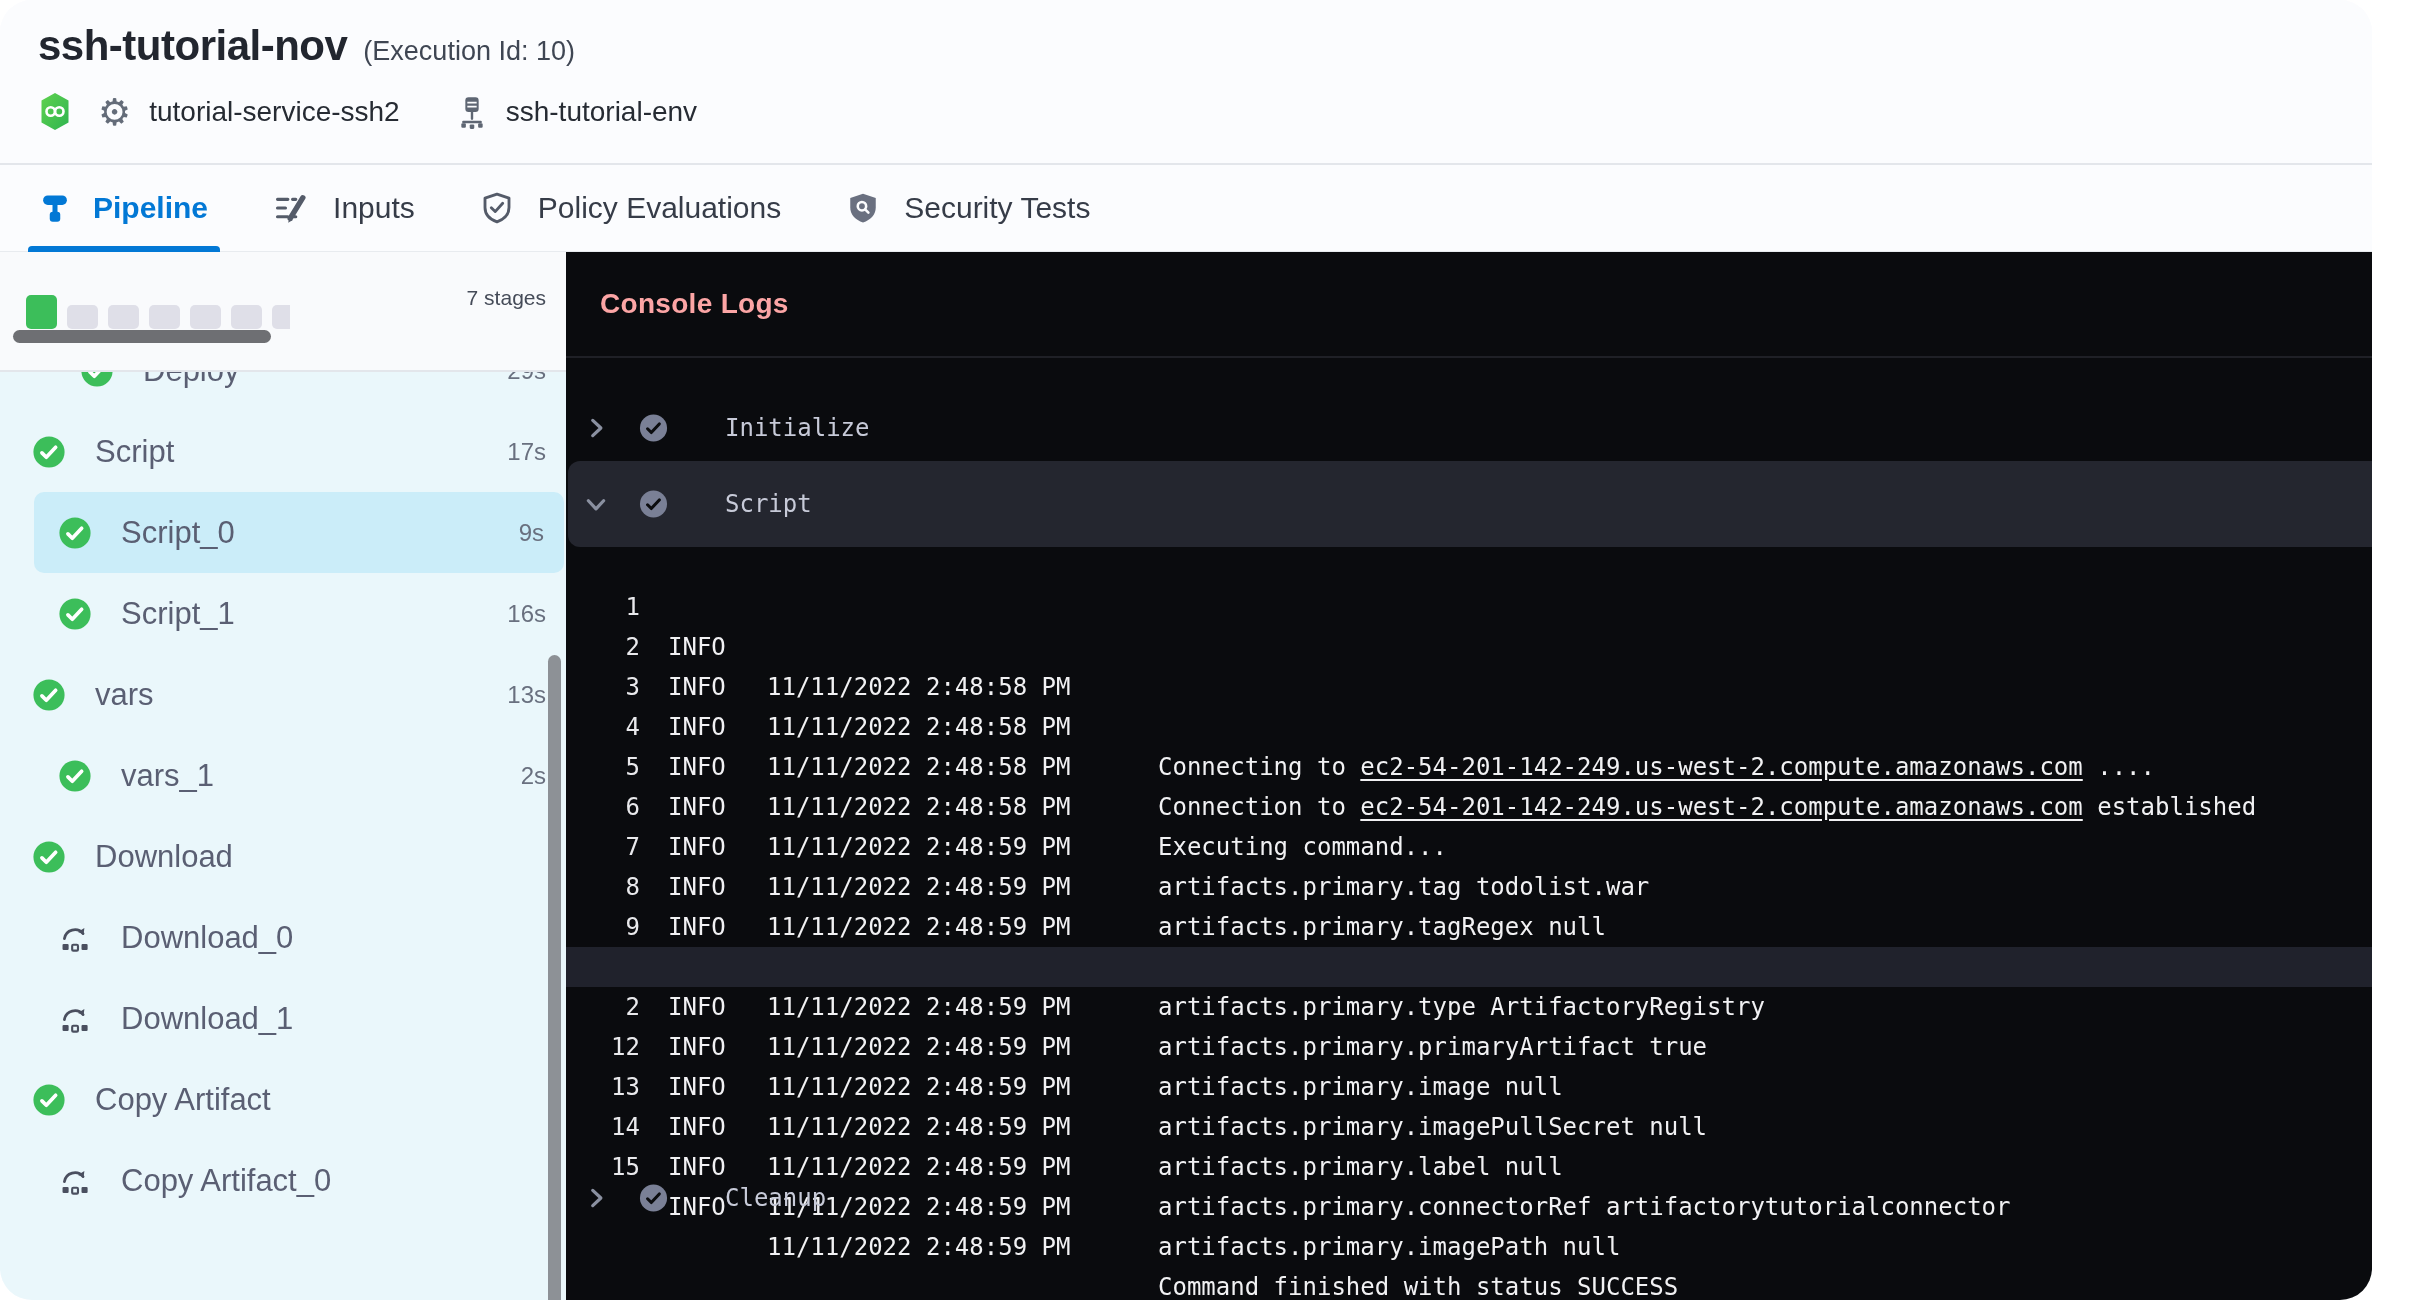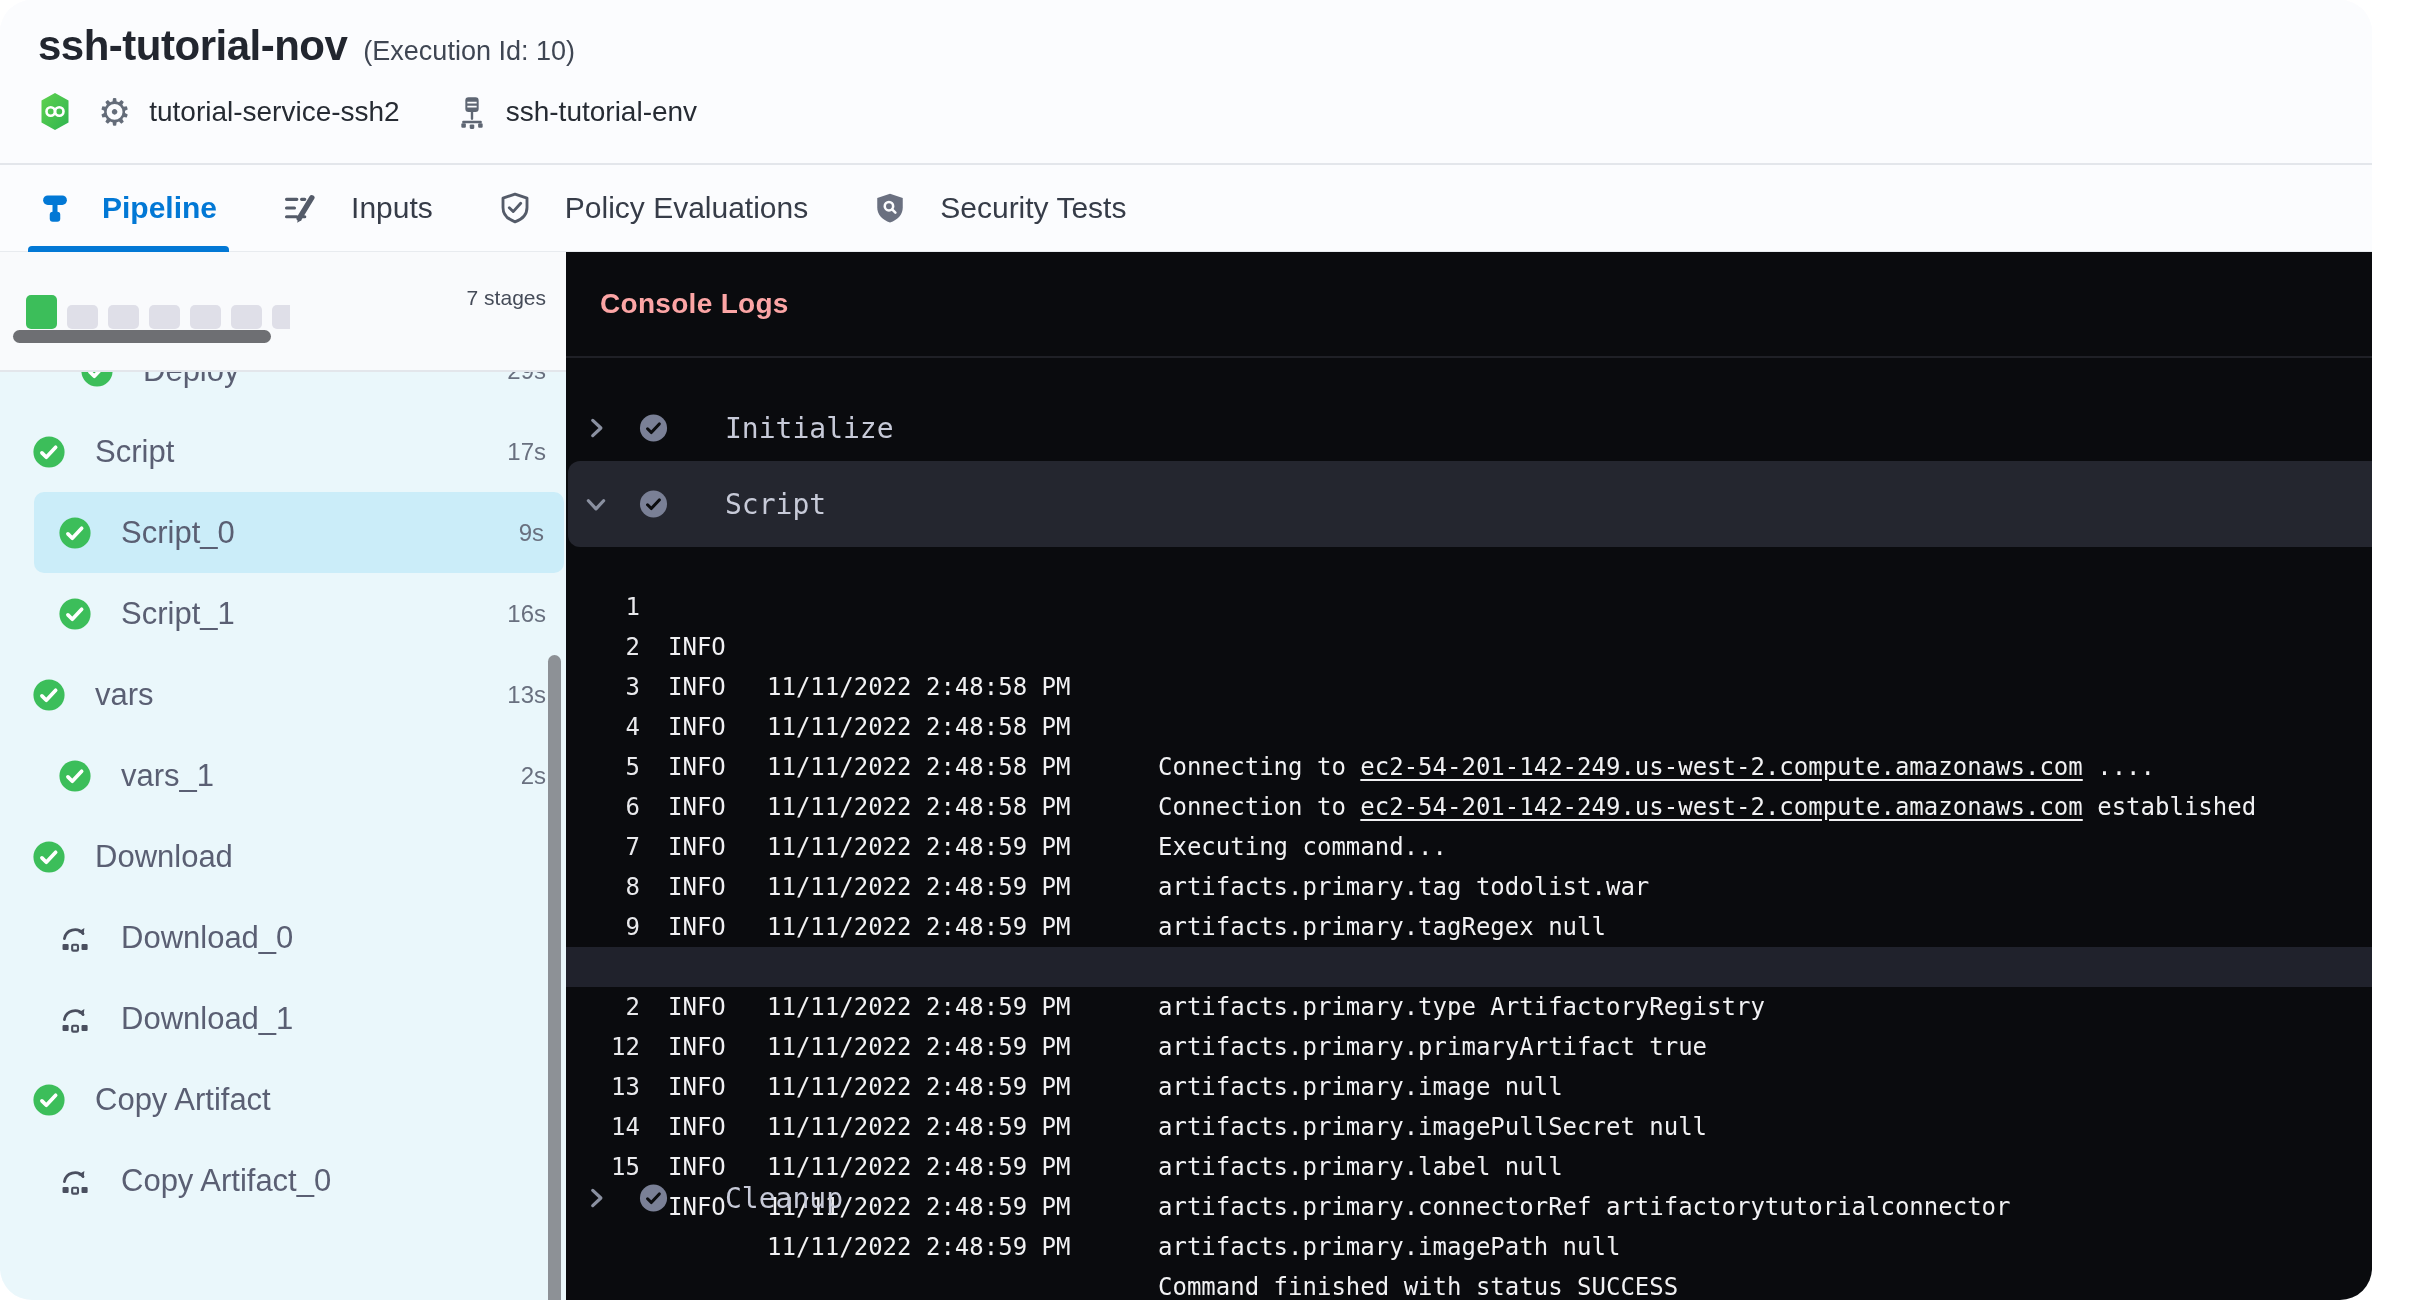--- a/index.html
+++ b/index.html
@@ -14,21 +14,21 @@
   .meta-row{position:absolute;left:38px;top:90px;display:flex;align-items:center;height:44px;}
   .hex-icon{width:34px;height:40px;position:relative;display:inline-flex;align-items:center;justify-content:center;}
   .gear-glyph{font-size:37px;color:#646C79;margin-left:26px;line-height:1;}
   .meta-label{font-size:28px;color:#262B33;margin-left:18px;}
   .env-icon{margin-left:56px;display:inline-flex;}
 
   
   .tabbar{position:absolute;left:0;top:163px;width:100%;height:89px;background:#FBFCFE;
           border-top:2px solid #E3E6EB;border-bottom:1px solid #E8EBEF;box-sizing:border-box;
           display:flex;align-items:center;padding-left:40px;}
-  .tab{display:flex;align-items:center;gap:32px;margin-right:64px;height:100%;position:relative;cursor:pointer;}
+  .tab{display:flex;align-items:center;gap:23px;margin-right:64px;height:100%;position:relative;cursor:pointer;}
   .tab-label{font-size:30px;font-weight:500;color:#363C48;}
   .tab.active .tab-label{color:#0278D5;font-weight:700;}
   .tab-underline{position:absolute;left:-12px;bottom:-1px;height:6px;width:calc(100% + 24px);
                  background:#0278D5;border-radius:4px 4px 0 0;display:none;}
   .tab.active .tab-underline{display:block;}
 
   
   .content{position:absolute;left:0;top:252px;width:100%;height:1048px;display:flex;}
 
   
@@ -62,21 +62,21 @@
   .console-title{font-size:28px;font-weight:700;color:#fca5a5;margin-left:34px;letter-spacing:0.3px;}
   .console-body{position:absolute;left:0;top:106px;right:0;bottom:0;}
   .console-section{height:66px;position:relative;}
   .console-section.collapsed-first{margin-top:37px;}
   .console-section.expanded-box{height:86px;background:#24262F;border-radius:12px 0 0 12px;margin-left:2px;}
   .chev{position:absolute;left:17px;top:50%;transform:translateY(-50%);display:inline-flex;}
   .expanded-box .chev{left:15px;}
   .ccheck{position:absolute;left:72px;top:50%;transform:translateY(-50%);display:inline-flex;}
   .expanded-box .ccheck{left:70px;}
   .clabel{position:absolute;left:159px;top:50%;transform:translateY(-50%);
-          font-family:"DejaVu Sans Mono",monospace;font-size:28px;color:#C7CAD8;}
+          font-family:"DejaVu Sans Mono",monospace;font-size:24px;color:#C7CAD8;}
   .expanded-box .clabel{left:157px;}
   .console-section.cleanup{margin-top:18px;}
   .log-area{position:relative;}
   .log-row{height:40px;position:relative;font-family:"DejaVu Sans Mono",monospace;
            font-size:24px;line-height:40px;color:#F1F1F3;white-space:pre;}
   .log-row.hl{background:#20222C;}
   .ln{position:absolute;left:0;width:74px;text-align:right;color:#E9E9EC;}
   .lv{position:absolute;left:102px;}
   .ts{position:absolute;left:201px;}
   .msg{position:absolute;left:592px;}

